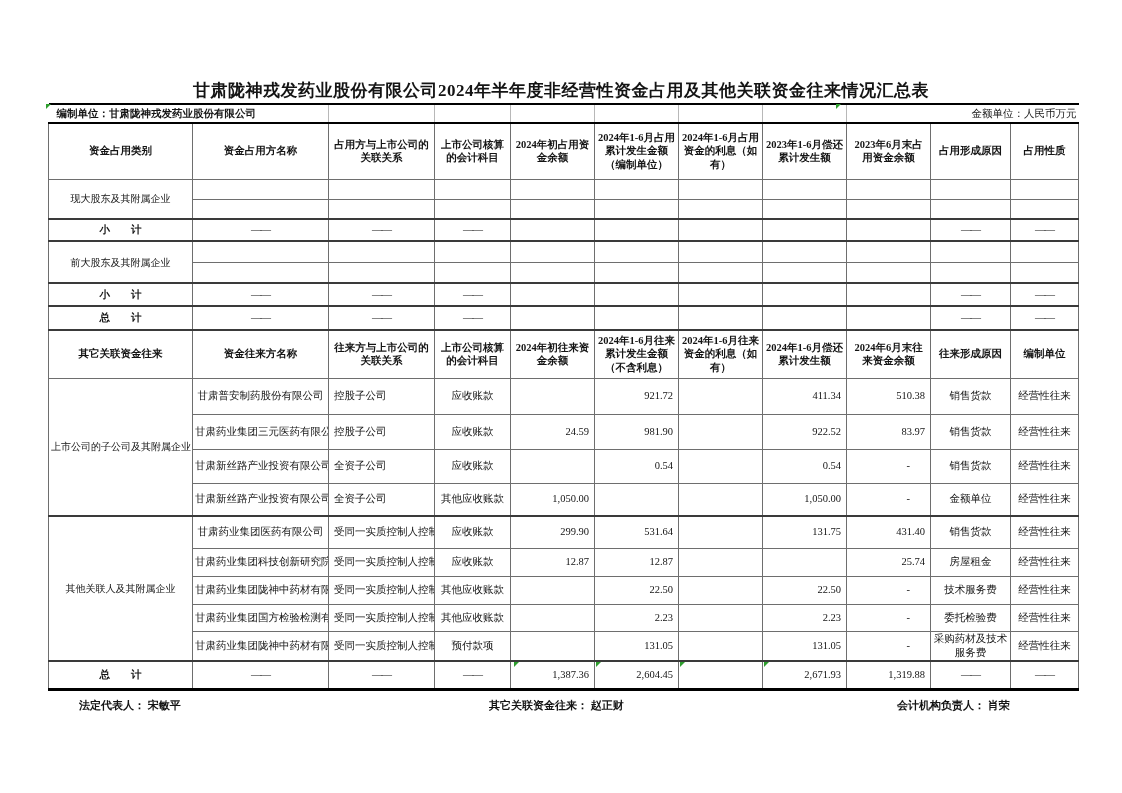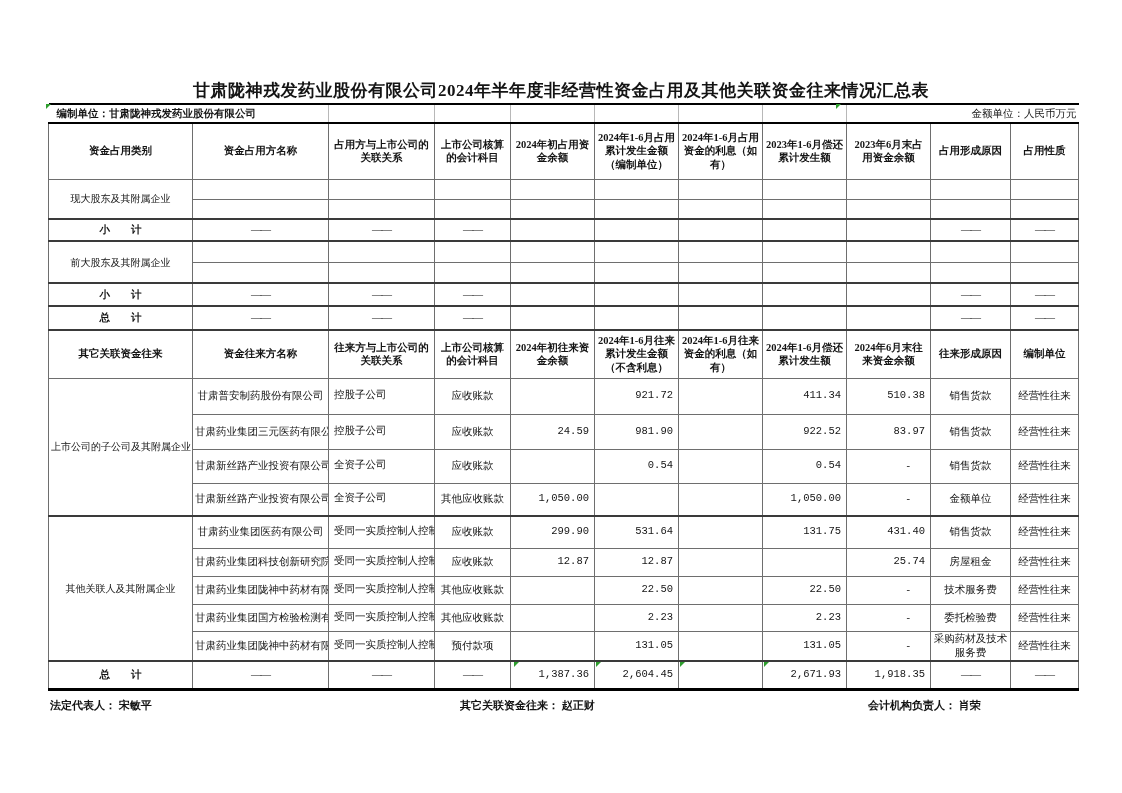--- a/index.html
+++ b/index.html
@@ -21,30 +21,30 @@
   tr.strip td { border-left:none; border-top:none; border-bottom:2px solid #000;
                 border-right:1px solid #b8b8b8; }
   tr.strip td.s-left  { text-align:left; font-weight:bold; padding-left:8px; white-space:nowrap; }
   tr.strip td.s-right { text-align:right; font-weight:normal; border-right:none; padding-right:2px; white-space:nowrap; }
 
   tr.mt > td, tr.mt > th { border-top:2px solid #3a3a3a; }
 
   .gl   { font-size:10px; white-space:nowrap; }
   .sub  { font-weight:bold; }
   .nw   { white-space:nowrap; }
-  .rel  { text-align:left; padding-left:5px; white-space:nowrap;font-family:Liberation Mono, monospace; }
-  .num  { text-align:right; padding-right:5px;font-family:Liberation Mono, monospace; }
+  .rel  { text-align:left; padding-left:5px; white-space:nowrap; }
+  .num  { text-align:right; padding-right:5px; }
   .dashn{ text-align:right; padding-right:20px; }
   .dd   { text-align:center; letter-spacing:-1px; }
 
   .flag { position:absolute; width:0; height:0;
           border-top:5px solid #2e9e2e; border-right:5px solid transparent; }
 
   .footer-line { position:absolute; top:698px; left:0; width:1122px; height:16px; }
-  .footer-line span { position:absolute; font-size:11px; font-weight:bold; white-space:nowrap; }
+  .footer-line span { position:absolute; font-size:11px; font-weight:bold; white-space:nowrap;margin-left:29px; }
   .f1 { left:50px; } .f2 { left:460px; } .f3 { left:868px; }
 </style>
 </head>
 <body>
 
 <div class="page">
 
   <div class="doc-title">甘肃陇神戎发药业股份有限公司2024年半年度非经营性资金占用及其他关联资金往来情况汇总表</div>
 
   <table class="main">
@@ -307,21 +307,21 @@
 
     <tr class="mt" style="height:28px">
       <td class="sub">总　　计</td>
       <td class="dd">——</td>
       <td class="dd">——</td>
       <td class="dd">——</td>
       <td class="num">1,387.36</td>
       <td class="num">2,604.45</td>
       <td class="num"></td>
       <td class="num">2,671.93</td>
-      <td class="num">1,918.35</td>
+      <td class="num">1,319.88</td>
       <td class="dd">——</td>
       <td class="dd">——</td>
     </tr>
   </tbody>
     </table>
 
   <div class="flag" style="left:46px;top:104px"></div>
   <div class="flag" style="left:836px;top:104px"></div>
   <div class="flag" style="left:514px;top:662px"></div>
   <div class="flag" style="left:596px;top:662px"></div>

